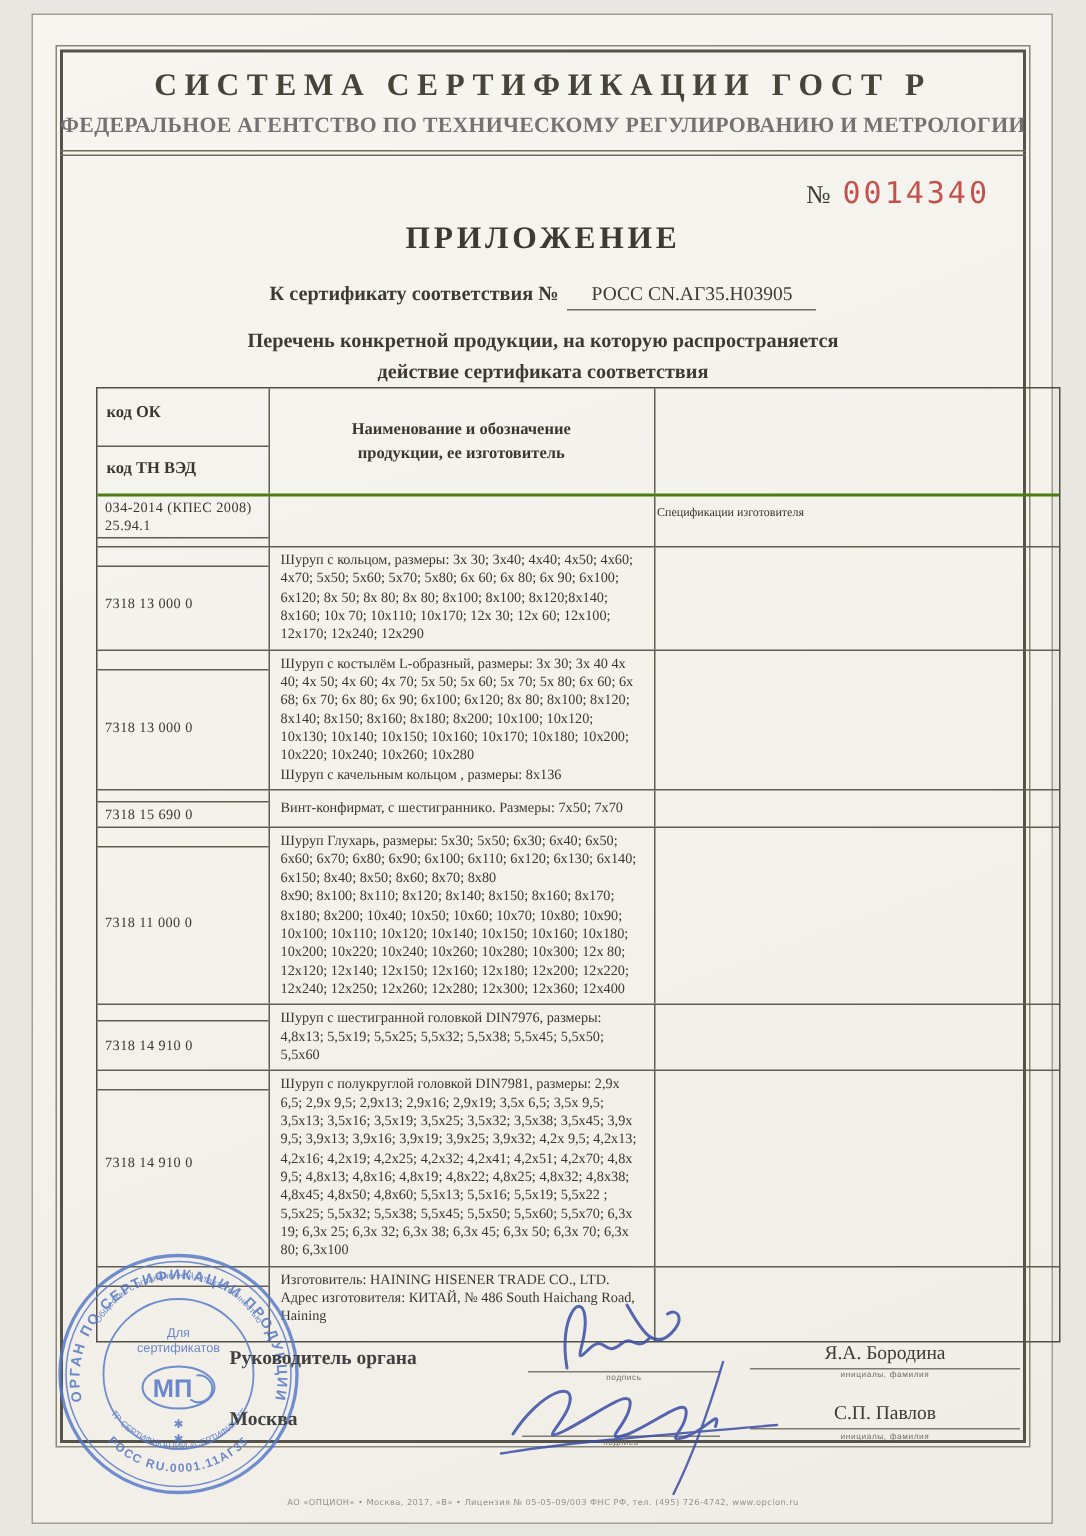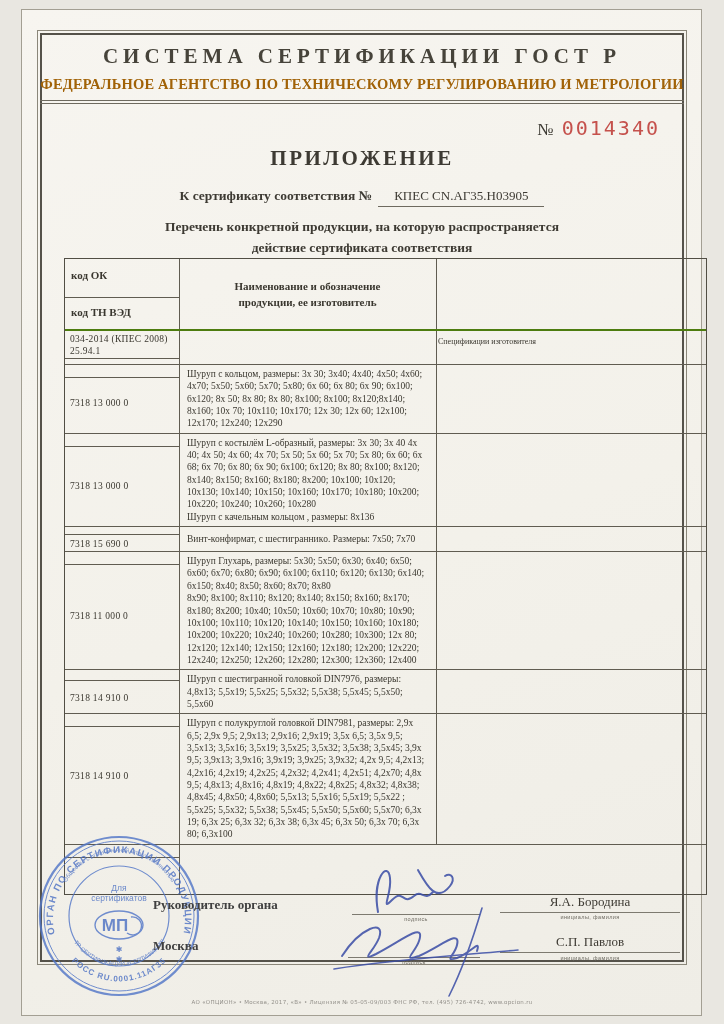--- a/index.html
+++ b/index.html
@@ -20,21 +20,21 @@
     position:absolute; left:40px; top:33px; width:644px; height:929px;
     border:2px solid #55524a;
     outline:1px solid #8a8679;
     outline-offset:2px;
   }
   .abs{ position:absolute; }
   .ctr{ left:40px; width:644px; text-align:center; }
   .pre{ white-space:pre-line; }
 
   .main-title{ top:44px; font-size:21px; font-weight:bold; letter-spacing:5px; color:#46433a; }
-  .sub-title{ top:76px; font-size:14.5px; font-weight:bold; letter-spacing:0.2px; color:#a16207; }
+  .sub-title{ top:76px; font-size:14.5px; font-weight:bold; letter-spacing:0.2px; color:#737373; }
   .header-rule{ left:40px; top:100px; width:644px; height:4px;
     border-top:1px solid #6e6a5f; border-bottom:1px solid #6e6a5f; }
 
   .form-no{ top:116px; left:0; width:660px; text-align:right; }
   .form-no .nosign{ font-size:17px; color:#3d3a33; margin-right:8px; }
   .form-no .nodigits{ font-family:"DejaVu Sans Mono", monospace; font-size:20px;
     color:#c5514c; letter-spacing:2px; }
 
   .doc-title{ top:146px; font-size:21px; font-weight:bold; letter-spacing:2.5px; }
   .cert-line{ top:188px; font-size:13.5px; font-weight:bold; }
@@ -83,21 +83,21 @@
 <div class="abs ctr sub-title">ФЕДЕРАЛЬНОЕ АГЕНТСТВО ПО ТЕХНИЧЕСКОМУ РЕГУЛИРОВАНИЮ И МЕТРОЛОГИИ</div>
 <div class="abs header-rule"></div>
 
 <div class="abs form-no">
   <span class="nosign">№</span><span class="nodigits">0014340</span>
 </div>
 
 <div class="abs ctr doc-title">ПРИЛОЖЕНИЕ</div>
 
 <div class="abs ctr cert-line">
-  <span>К сертификату соответствия №</span><span class="cert-num">КПЕС CN.АГ35.H03905</span>
+  <span>К сертификату соответствия №</span><span class="cert-num">РОСС CN.АГ35.H03905</span>
 </div>
 
 <div class="abs ctr intro pre">Перечень конкретной продукции,  на которую распространяется
 действие сертификата соответствия</div>
 
 <div class="tbl">
 
   <div class="tr hdr" style="min-height:70px;">
     <div class="c1">
       <span class="hdr-c1-top">код ОК</span>
@@ -171,20 +171,22 @@
       <span class="code" style="top:56px;">7318 14 910 0</span>
     </div>
     <div class="c2 pre">Шуруп с полукруглой головкой DIN7981, размеры: 2,9x 6,5; 2,9x 9,5; 2,9x13; 2,9x16; 2,9x19; 3,5x 6,5; 3,5x 9,5; 3,5x13; 3,5x16; 3,5x19; 3,5x25; 3,5x32; 3,5x38; 3,5x45; 3,9x 9,5; 3,9x13; 3,9x16; 3,9x19; 3,9x25; 3,9x32; 4,2x 9,5; 4,2x13; 4,2x16; 4,2x19; 4,2x25; 4,2x32; 4,2x41; 4,2x51; 4,2x70; 4,8x 9,5; 4,8x13; 4,8x16; 4,8x19; 4,8x22; 4,8x25; 4,8x32; 4,8x38; 4,8x45; 4,8x50; 4,8x60; 5,5x13; 5,5x16; 5,5x19; 5,5x22 ; 5,5x25; 5,5x32; 5,5x38; 5,5x45; 5,5x50; 5,5x60; 5,5x70; 6,3x 19; 6,3x 25; 6,3x 32; 6,3x 38; 6,3x 45; 6,3x 50; 6,3x 70; 6,3x 80; 6,3x100</div>
     <div class="c3"></div>
   </div>
 
   <div class="tr" style="min-height:50px;">
     <div class="c1">
       <div class="c1-divider" style="top:12px;"></div>
     </div>
+    <div class="c2 pre">Изготовитель: HAINING HISENER TRADE CO., LTD.
+Адрес изготовителя: КИТАЙ, № 486 South Haichang Road, Haining</div>
     <div class="c3"></div>
   </div>
 
 </div>
 
 <svg class="abs" style="left:28px; top:825px;" width="182" height="182" viewBox="0 0 182 182" opacity="0.82">
   <g stroke="#5377c8" fill="none">
     <circle cx="91" cy="91" r="79" stroke-width="2.2"></circle>
     <circle cx="91" cy="91" r="75" stroke-width="1"></circle>
     <circle cx="91" cy="91" r="50" stroke-width="1.2"></circle>

